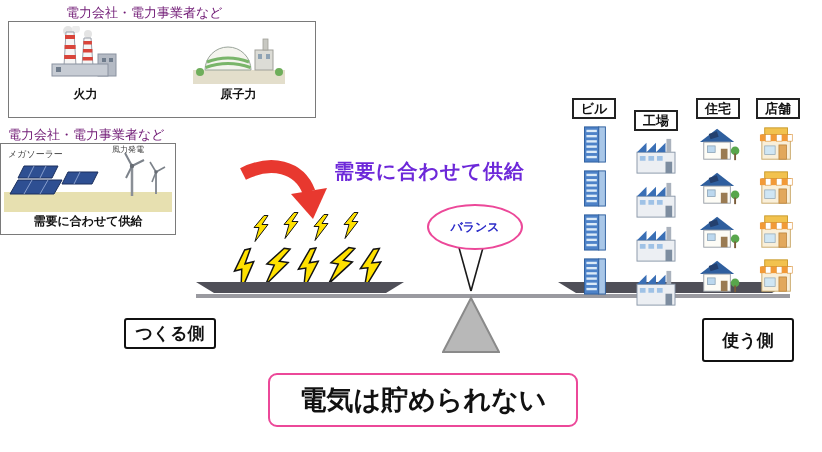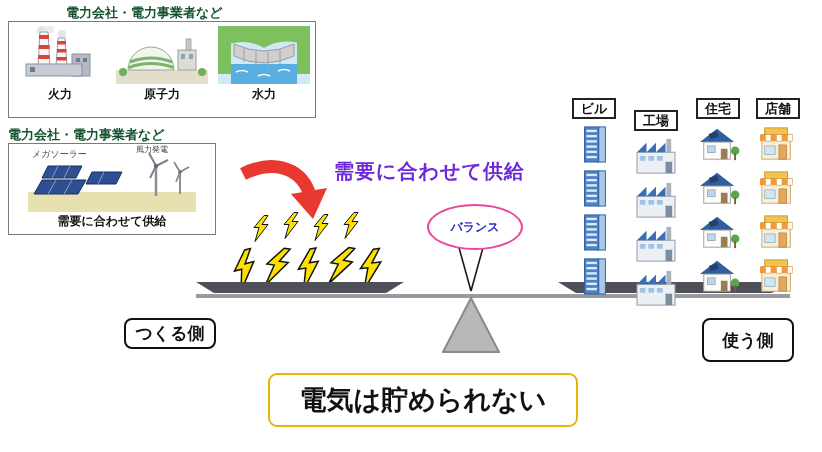--- a/index.html
+++ b/index.html
@@ -1,31 +1,31 @@
 <!DOCTYPE html>
 <html><head>
 <meta charset="utf-8">
 <style>
   html,body{margin:0;padding:0;background:#fff;}
   .canvas{position:relative;width:822px;height:452px;background:#fff;
           font-family:"Liberation Sans",sans-serif;overflow:hidden;}
   .abs{position:absolute;}
-  .box-title{font-weight:bold;font-size:13px;color:#14532d;white-space:nowrap;}
+  .box-title{font-weight:normal;font-size:13px;color:#701a75;white-space:nowrap;}
   .outline-box{border:1px solid #7a7a7a;background:#fff;display:flex;box-sizing:border-box;}
   .source-cell{flex:1;display:flex;flex-direction:column;align-items:center;padding-top:4px;}
   .source-label{font-weight:bold;font-size:12px;color:#111;margin-top:2px;}
   .renew-box{flex-direction:column;align-items:center;}
   .renew-caption{font-weight:bold;font-size:12px;color:#111;margin-top:1px;}
   .supply-note{font-size:20px;font-weight:bold;color:#6d28d9;white-space:nowrap;letter-spacing:1px;}
   .beam{background:#9a9aa0;}
   .bubble{border:2px solid #ec4899;border-radius:50%;background:#fff;display:flex;
           align-items:center;justify-content:center;font-size:12px;font-weight:bold;color:#2a2ac8;}
-  .pill{border:2px solid #111;border-radius:8px;background:#fff;display:flex;align-items:center;
+  .pill{border:2px solid #111;border-radius:3px;background:#fff;display:flex;align-items:center;
         justify-content:center;font-weight:bold;font-size:17px;color:#111;box-sizing:border-box;}
-  .footer-box{border:2px solid #eab308;border-radius:9px;background:#fff;display:flex;align-items:center;
+  .footer-box{border:2px solid #ec4899;border-radius:9px;background:#fff;display:flex;align-items:center;
         justify-content:center;font-weight:bold;font-size:27px;color:#111;box-sizing:border-box;}
   .consumer-col{display:flex;flex-direction:column;align-items:center;gap:6px;}
   .col-label{border:2px solid #222;background:#fff;font-weight:bold;font-size:13px;color:#111;
         padding:0 7px;line-height:17px;white-space:nowrap;}
   svg text{font-family:"Liberation Sans",sans-serif;}
 </style>
 </head>
 <body>
 
 <div class="canvas">
@@ -114,38 +114,25 @@
         <path d="M12.5,41.5 Q35,33.5 57.5,41.5" stroke="#79b56a" fill="none" stroke-width="3"></path>
         <rect x="62" y="24" width="18" height="20" fill="#dcdcd6" stroke="#a0a09a" stroke-width="1"></rect>
         <rect x="70" y="13" width="5" height="11" fill="#c8c8c2" stroke="#a0a09a" stroke-width="0.8"></rect>
         <rect x="65" y="28" width="4" height="5" fill="#8fa3b4"></rect>
         <rect x="73" y="28" width="4" height="5" fill="#8fa3b4"></rect>
         <circle cx="7" cy="46" r="4" fill="#6fae5b"></circle>
         <circle cx="86" cy="46" r="4" fill="#6fae5b"></circle>
       </svg>
       <div class="source-label">原子力</div>
     </div>
-    <div class="source-cell">
-      <svg width="92" height="58" viewBox="0 0 92 58">
-        <rect width="92" height="58" fill="#cfe9f5"></rect>
-        <path d="M0,0 H92 V20 Q64,10 46,22 Q26,10 0,22 Z" fill="#7cc15e"></path>
-        <rect x="0" y="14" width="13" height="34" fill="#7cc15e"></rect>
-        <rect x="79" y="14" width="13" height="34" fill="#7cc15e"></rect>
-        <rect x="13" y="38" width="66" height="20" fill="#58aede"></rect>
-        <path d="M18,46 q6,-3 12,0 M40,50 q6,-3 12,0 M60,45 q6,-3 12,0" stroke="#ffffff" fill="none" stroke-width="1.4"></path>
-        <path d="M16,18 Q46,32 76,18 L76,30 Q46,44 16,30 Z" fill="#cfcfcf" stroke="#9a9a9a" stroke-width="1"></path>
-        <path d="M26,22 V36 M38,25 V39 M50,26 V40 M62,24 V38" stroke="#a8a8a8" stroke-width="1.2"></path>
-      </svg>
-      <div class="source-label">水力</div>
-    </div>
   </div>
 
   <div class="abs box-title" style="left:8px;top:126px">電力会社・電力事業者など</div>
 
-  <div class="abs outline-box renew-box" style="left:8px;top:143px;width:208px;height:92px">
+  <div class="abs outline-box renew-box" style="left:0;top:143px;width:176px;height:92px">
     <svg width="168" height="68" viewBox="0 0 168 68">
       <rect x="0" y="48" width="168" height="20" fill="#e7e0b0"></rect>
       <polygon points="20,22 54,22 48,34 14,34" fill="#2e4f92" stroke="#1b2f5c" stroke-width="1"></polygon>
       <polygon points="14,36 58,36 50,50 6,50" fill="#2e4f92" stroke="#1b2f5c" stroke-width="1"></polygon>
       <polygon points="64,28 94,28 88,40 58,40" fill="#2e4f92" stroke="#1b2f5c" stroke-width="1"></polygon>
       <path d="M30,22 L24,34 M42,22 L36,34 M28,36 L20,50 M44,36 L36,50 M76,28 L70,40" stroke="#9fb4dd" stroke-width="0.8"></path>
       <line x1="128" y1="52" x2="128" y2="22" stroke="#8a8f96" stroke-width="2.5"></line>
       <line x1="128" y1="22" x2="121" y2="9" stroke="#7c828a" stroke-width="2"></line>
       <line x1="128" y1="22" x2="140" y2="16" stroke="#7c828a" stroke-width="2"></line>
       <line x1="128" y1="22" x2="122" y2="34" stroke="#7c828a" stroke-width="2"></line>

